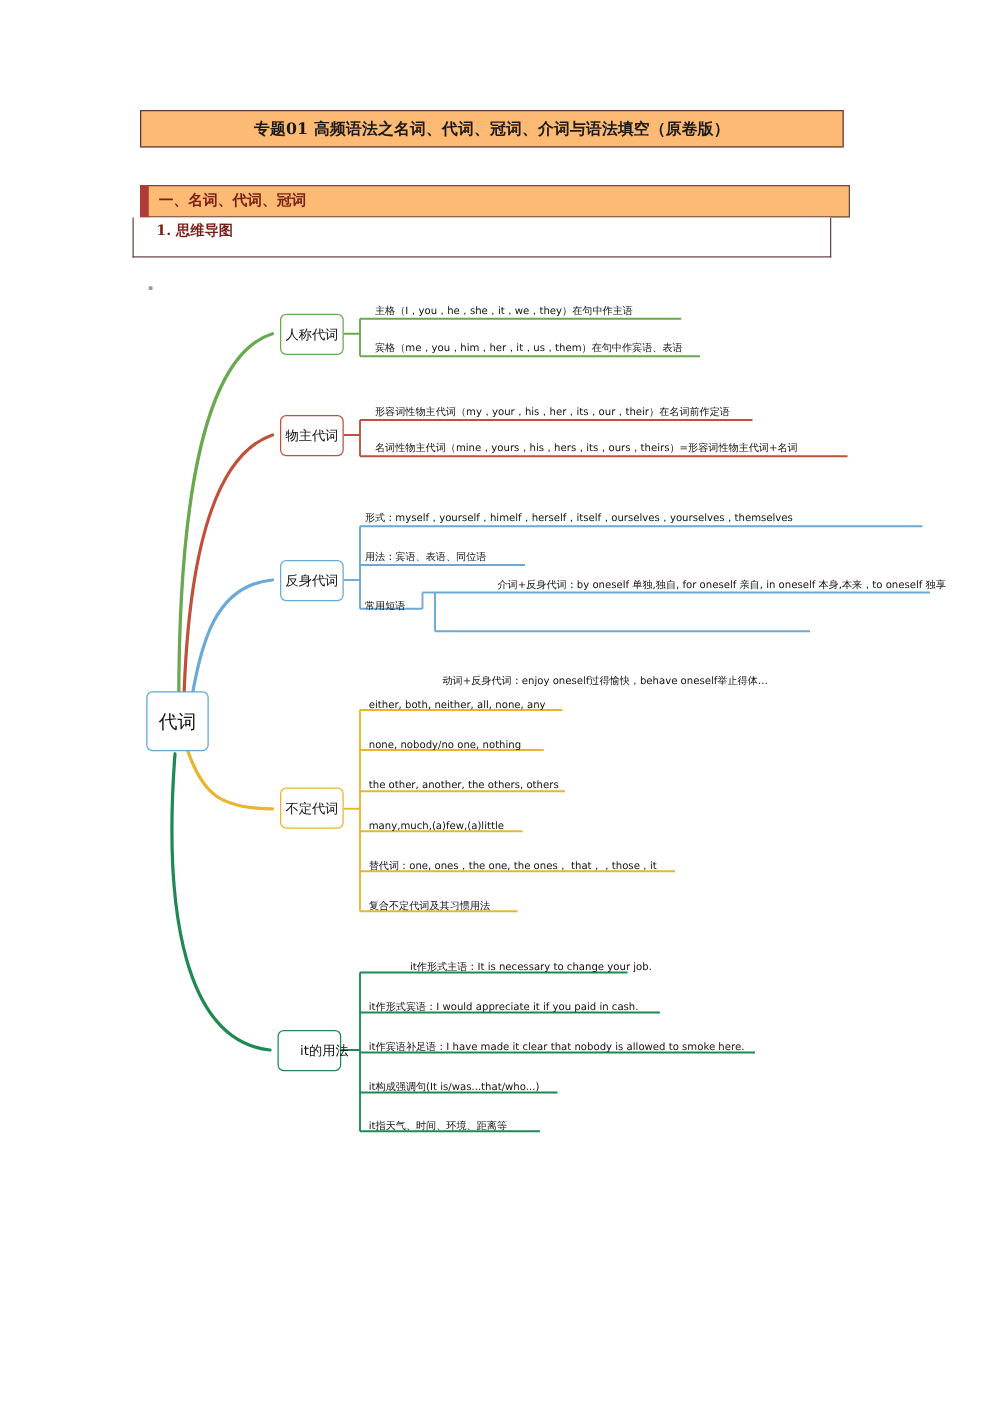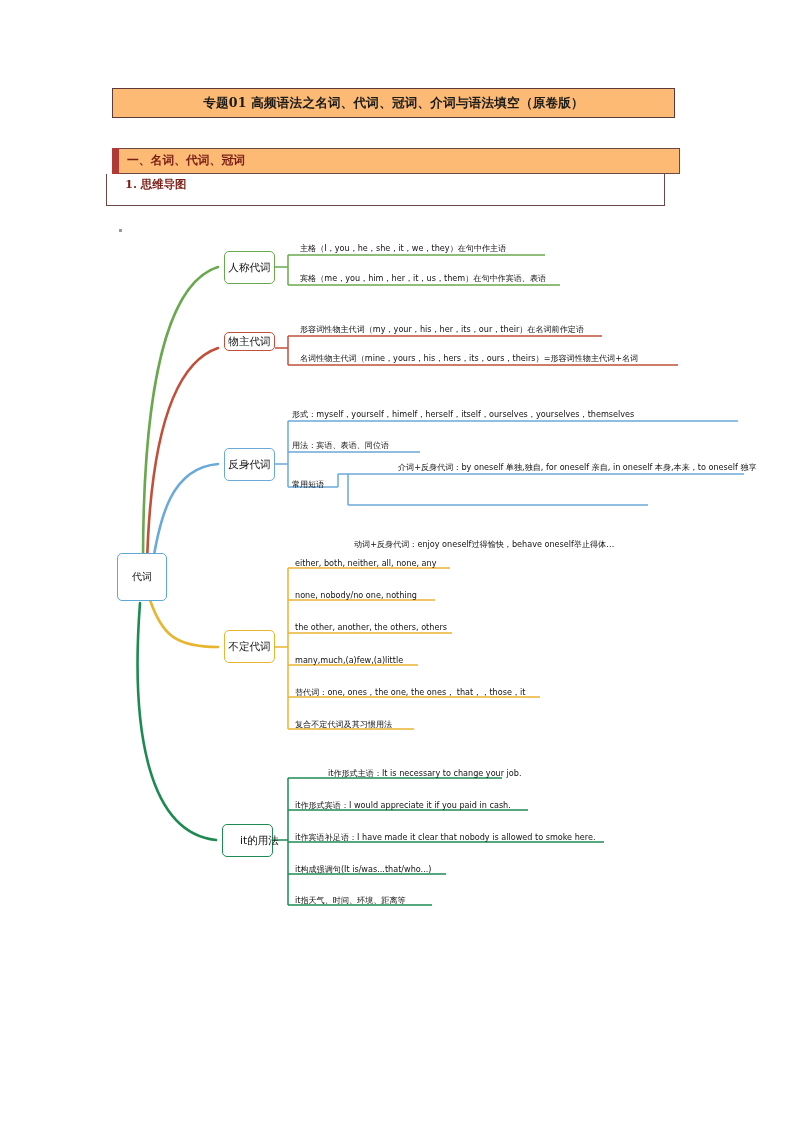--- a/index.html
+++ b/index.html
@@ -56,21 +56,21 @@
   #mindmap{position:absolute;left:0;top:215px;width:794px;height:720px;}
   #mm-svg{position:absolute;left:0;top:0;}
 
   .node{
     position:absolute;box-sizing:border-box;background:#ffffff;
     border-radius:5px;display:flex;align-items:center;justify-content:center;
     font-family:"DejaVu Sans","Liberation Sans",sans-serif;
     color:#111;white-space:nowrap;
   }
   .node.root{
-    border:1.6px solid #5fa8d3;font-size:10px;
+    border:1.6px solid #5fa8d3;font-size:15px;
   }
   .node.b-green{border:1.6px solid #6aa84f;font-size:10.6px;}
   .node.b-red{border:1.6px solid #c0503a;font-size:10.6px;}
   .node.b-blue{border:1.6px solid #6aa9d8;font-size:10.6px;}
   .node.b-yellow{border:1.6px solid #e8b530;font-size:10.6px;}
   .node.b-darkgreen{border:1.6px solid #1d8a52;font-size:10.6px;}
 
   .leaf{
     position:absolute;white-space:nowrap;
     font-family:"DejaVu Sans","Liberation Sans",sans-serif;
@@ -152,21 +152,21 @@
     </svg>
 
     <div class="node root" style="left:117px;top:338px;width:50px;height:48px;">
       <span>代词</span>
     </div>
 
     <div class="node b-green" style="left:224px;top:36px;width:51px;height:33px;">
       <span>人称代词</span>
     </div>
 
-    <div class="node b-red" style="left:224px;top:117px;width:51px;height:19px;">
+    <div class="node b-red" style="left:224px;top:117px;width:51px;height:33px;">
       <span>物主代词</span>
     </div>
 
     <div class="node b-blue" style="left:224px;top:233px;width:51px;height:33px;">
       <span>反身代词</span>
     </div>
 
     <div class="node b-yellow" style="left:224px;top:415px;width:51px;height:33px;">
       <span>不定代词</span>
     </div>

